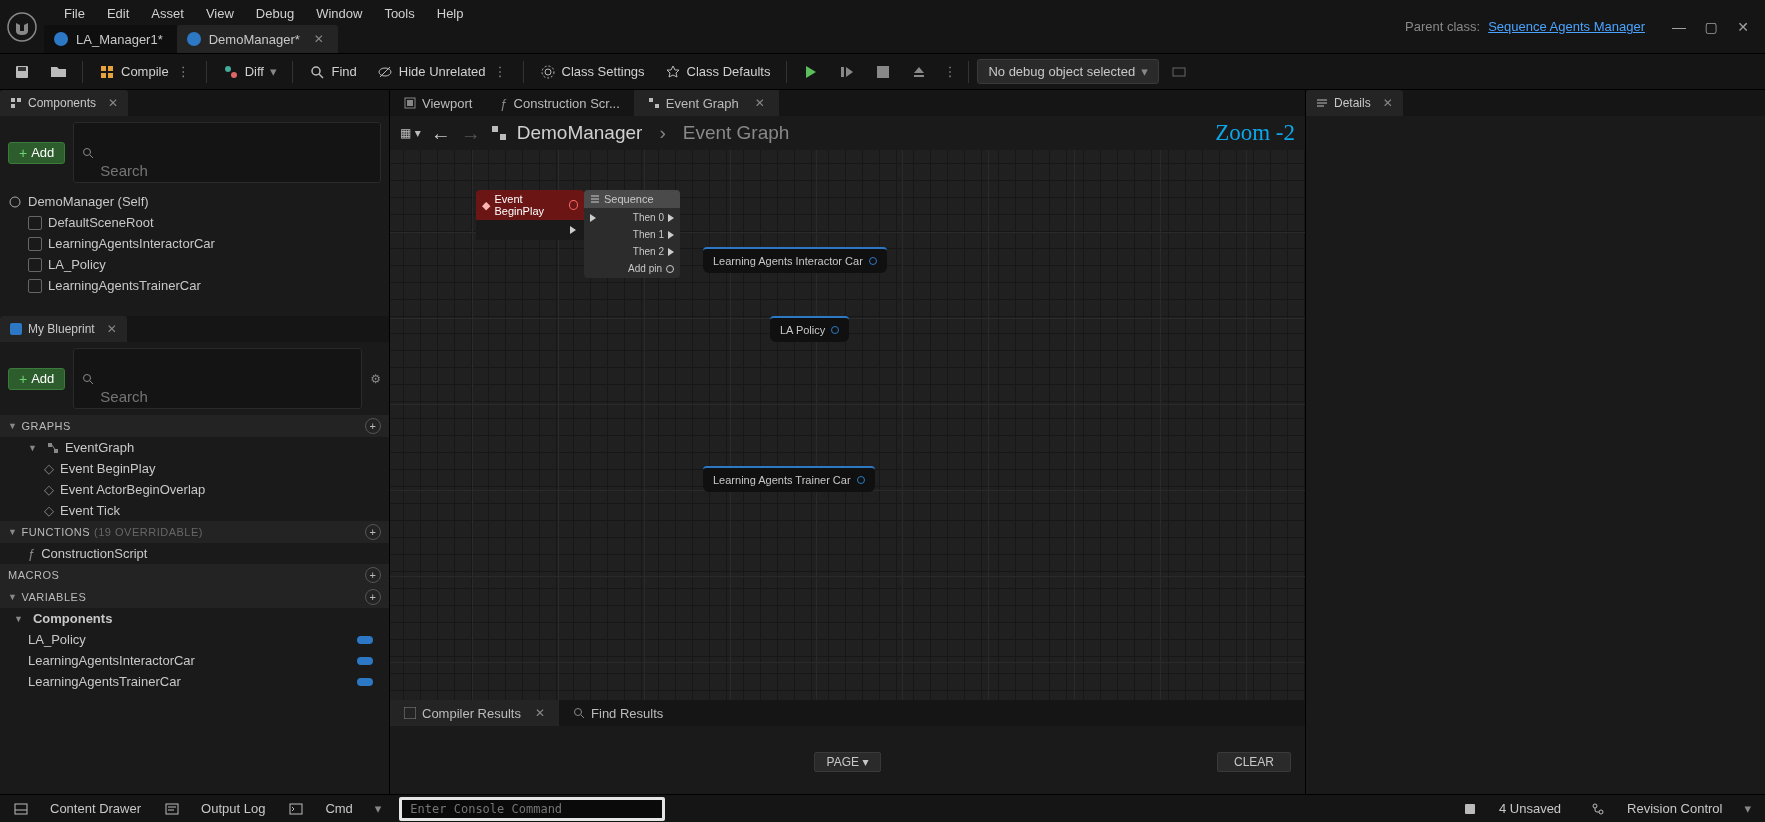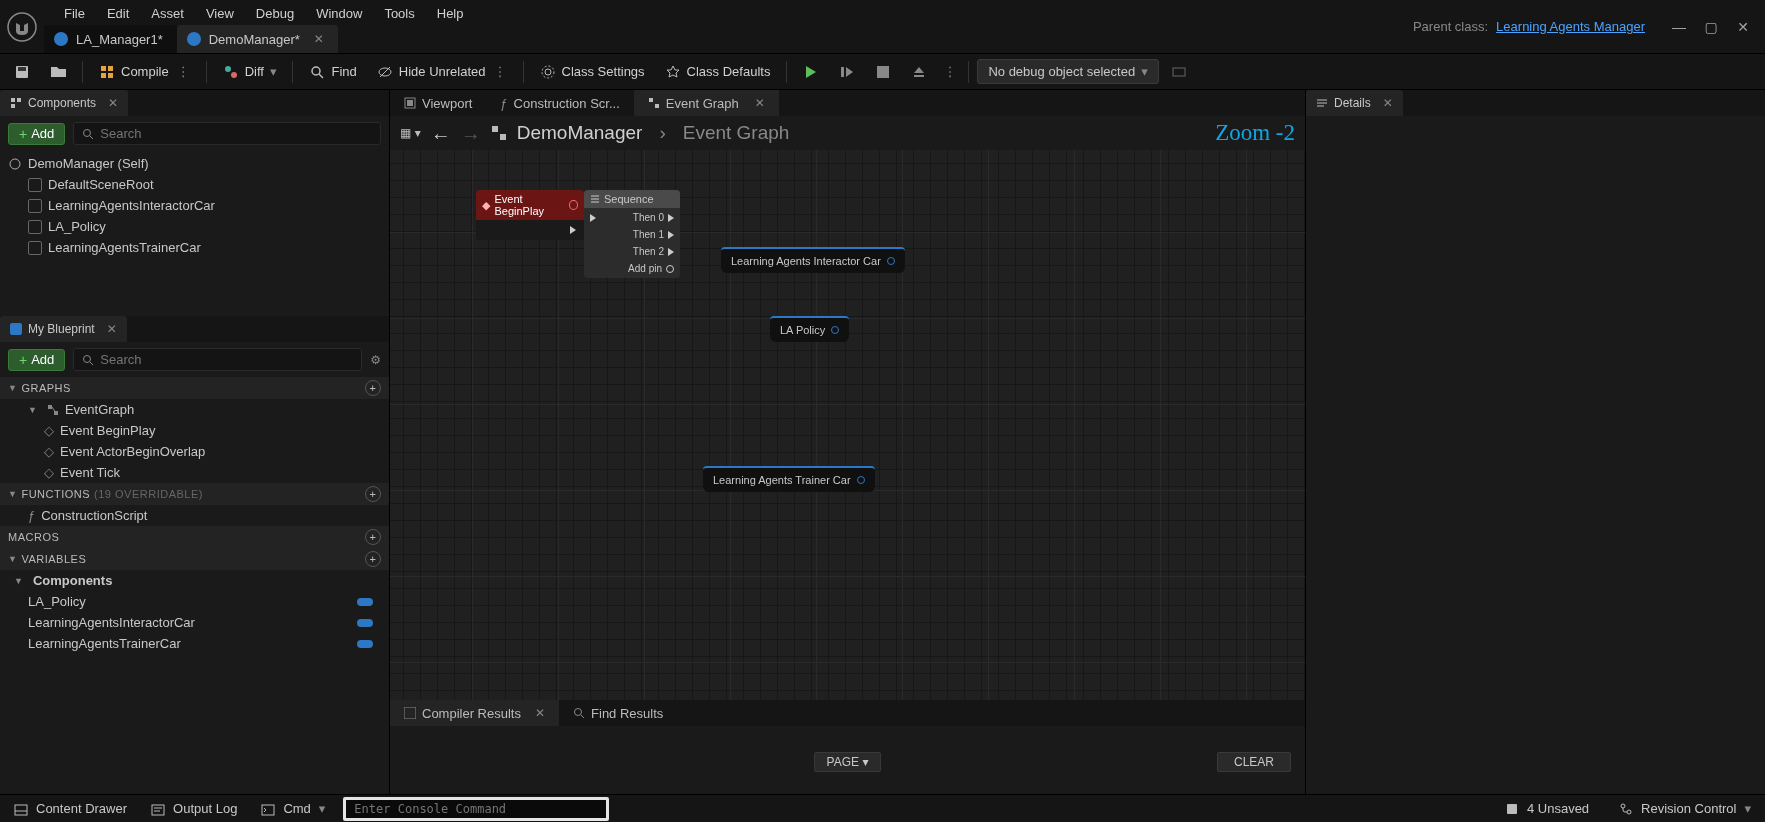--- a/index.html
+++ b/index.html
@@ -29,21 +29,21 @@
 .main { flex: 1; display: flex; overflow: hidden; }
 .left-col { width: 390px; display: flex; flex-direction: column; border-right: 1px solid #000; }
 .panel-tab-row { display: flex; align-items: center; background: #151515; height: 26px; }
 .panel-tab { display: flex; align-items: center; gap: 6px; padding: 0 10px; height: 26px; background: #242424; border-top-left-radius: 3px; border-top-right-radius: 3px; font-size: 12px; }
 .panel-tab .close { color: #888; margin-left: 6px; }
 .panel-body { background: #1a1a1a; flex: 1; display: flex; flex-direction: column; }
 .panel-head { display: flex; align-items: center; gap: 8px; padding: 6px 8px; }
 .add-btn { background: #2d5c2d; border: 1px solid #3a7a3a; border-radius: 3px; padding: 2px 10px; display: flex; align-items: center; gap: 4px; color: #fff; font-size: 13px; }
 .add-btn .plus { color: #6fd66f; font-size: 14px; }
 .search { flex: 1; background: #141414; border: 1px solid #2a2a2a; border-radius: 3px; display: flex; align-items: center; padding: 3px 8px; gap: 6px; }
-.search input { background: none; border: none; outline: none; color: #c8c8c8; font-size: 13px; flex: 1; }
+.search input { background: none; border: none; outline: none; color: #c8c8c8; font-size: 15px; flex: 1; margin-top: 36px; }
 .tree { padding: 2px 0; overflow: auto; }
 .tree-row { display: flex; align-items: center; gap: 6px; padding: 3px 8px; font-size: 13px; color: #c8c8c8; }
 .indent1 { padding-left: 28px; }
 .indent2 { padding-left: 44px; }
 .comp-icon { width: 14px; height: 14px; display: inline-block; border: 1px solid #666; border-radius: 2px; }
 .myblueprint { flex: 1; display: flex; flex-direction: column; }
 .section-header { background: #232323; display: flex; align-items: center; padding: 3px 8px; font-size: 11px; color: #bbb; letter-spacing: 0.5px; }
 .section-header .plus-circle { margin-left: auto; width: 16px; height: 16px; display: inline-flex; align-items: center; justify-content: center; border: 1px solid #555; border-radius: 50%; font-size: 11px; }
 .caret { color: #888; margin-right: 4px; font-size: 9px; }
 .var-pill { width: 16px; height: 8px; border-radius: 4px; background: #2c78c4; margin-left: auto; margin-right: 8px; }
@@ -75,21 +75,21 @@
 .exec-pin { width: 0; height: 0; border-top: 4px solid transparent; border-bottom: 4px solid transparent; border-left: 6px solid #ccc; display: inline-block; }
 .pin-circle { width: 8px; height: 8px; border: 1px solid #ccc; border-radius: 50%; display: inline-block; }
 .ref-node { background: #101010; border-top: 2px solid #2c78c4; padding: 6px 10px; display: flex; align-items: center; gap: 6px; border-bottom-left-radius: 6px; border-bottom-right-radius: 6px; }
 .ref-node .obj-pin { width: 8px; height: 8px; border: 1px solid #2c78c4; border-radius: 50%; }
 .bottom-tabs { display: flex; align-items: center; height: 26px; background: #151515; }
 .compiler-body { background: #1a1a1a; padding: 6px 20px; height: 68px; position: relative; }
 .page-btn { position: absolute; left: 50%; transform: translateX(-50%); top: 26px; background: #2a2a2a; border: 1px solid #3a3a3a; padding: 2px 12px; font-size: 12px; border-radius: 2px; }
 .clear-btn { position: absolute; right: 14px; top: 26px; background: #2a2a2a; border: 1px solid #3a3a3a; padding: 2px 16px; font-size: 12px; border-radius: 2px; }
 .right-col { width: 460px; background: #1a1a1a; border-left: 1px solid #000; display: flex; flex-direction: column; }
 .statusbar { height: 28px; background: #151515; display: flex; align-items: center; padding: 0 8px; gap: 12px; font-size: 13px; border-top: 1px solid #000; }
-.status-btn { display: flex; align-items: flex-end; gap: 8px; padding: 2px 6px; }
+.status-btn { display: flex; align-items: center; gap: 22px; padding: 2px 6px; }
 .cmd-input { background: #0a0a0a; border: 3px solid #e5e5e5; border-radius: 2px; padding: 2px 8px; width: 266px; color: #666; font-family: monospace; font-size: 12px; }
 .status-right { margin-left: auto; display: flex; align-items: center; gap: 18px; }
 svg { display: block; }
 </style>
 </head>
 <body>
 
 <div class="titlebar">
   <div class="ue-logo">
     <svg viewBox="0 0 32 32">
@@ -115,21 +115,21 @@
       </div>
       <div class="doc-tab active">
         <span class="bp-circle"></span>
         <span>DemoManager*</span>
         <span class="tab-close">✕</span>
       </div>
     </div>
   </div>
   <div class="parent-class">
     <span class="label">Parent class:</span>
-    <span class="link">Learning Agents Manager</span>
+    <span class="link">Sequence Agents Manager</span>
   </div>
   <div class="window-controls">
     <span>—</span>
     <span>▢</span>
     <span>✕</span>
   </div>
 </div>
 
 <div class="toolbar">
   <div class="tb-btn">
@@ -492,21 +492,21 @@
               <span>Then 2</span>
               <span class="exec-pin"></span>
             </div>
           <div class="seq-row">
               <span>Add pin</span>
               <span class="pin-circle"></span>
             </div>
         </div>
       </div>
 
-      <div class="node ref-node" style="left:313px; top:97px;margin-left:18px;">
+      <div class="node ref-node" style="left:313px; top:97px;">
           <span>Learning Agents Interactor Car</span>
           <span class="obj-pin"></span>
         </div>
       <div class="node ref-node" style="left:380px; top:166px;">
           <span>LA Policy</span>
           <span class="obj-pin"></span>
         </div>
       <div class="node ref-node" style="left:313px; top:316px;">
           <span>Learning Agents Trainer Car</span>
           <span class="obj-pin"></span>

